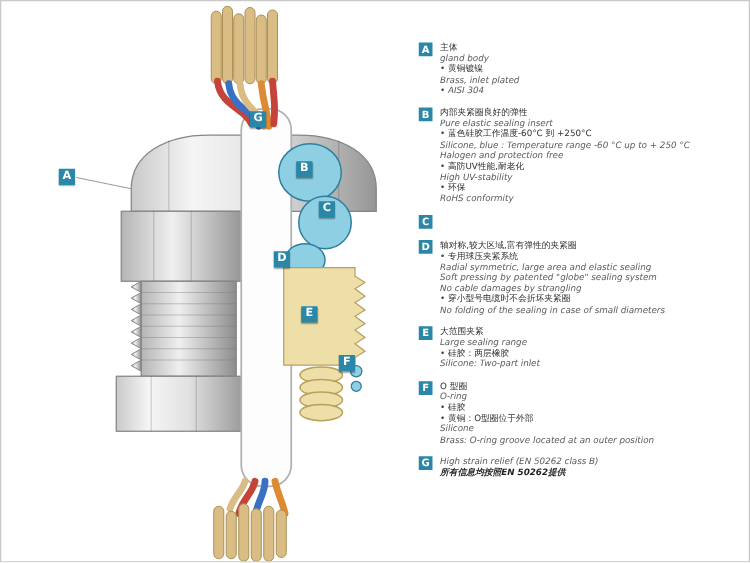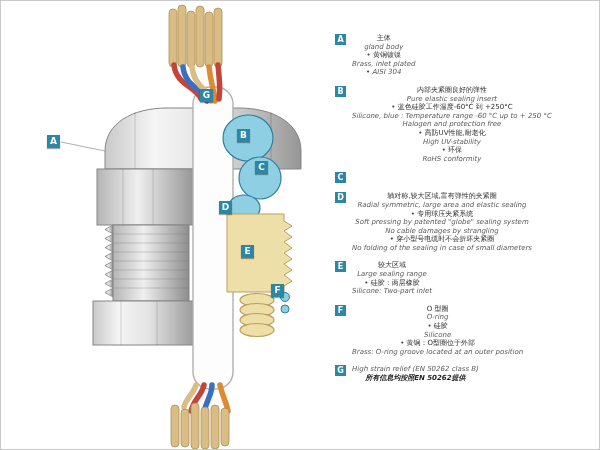--- a/index.html
+++ b/index.html
@@ -13,21 +13,21 @@
 
   .dbadge { position:absolute; width:13px; height:13px; background:var(--badge,#2a87a8);
             color:#fff; font-size:9px; font-weight:bold; line-height:13px; text-align:center;
             box-shadow:0 1px 1px rgba(0,0,0,.35); }
 
   .legend { position:absolute; left:334px; top:0; width:262px; height:450px;
             padding:33px 4px 0 0; display:flex; flex-direction:column; gap:9px; }
   .legend-item { display:flex; gap:6px; align-items:flex-start; }
   .badge { flex:0 0 auto; width:11px; height:11px; background:var(--badge,#2a87a8);
            color:#fff; font-size:8px; font-weight:bold; line-height:11px; text-align:center; }
-  .lines { display:flex; flex-direction:column;align-items:center; }
+  .lines { display:flex; flex-direction:column; }
   .line { font-size:7px; line-height:8.6px; color:#2f2f2f; white-space:nowrap; }
   .line.en { font-style:italic; color:#5a5a5a; }
   .line.bullet::before { content:"• "; color:#444; }
   .line.strong { font-weight:bold; color:#1d1d1d;font-style:italic; }
 </style>
 </head>
 <body>
 
 <div class="page">
 
@@ -152,45 +152,45 @@
           <div class="line en">RoHS conformity</div>
         </div>
       </div>
       <div class="legend-item">
         <span class="badge">C</span>
       </div>
       <div class="legend-item">
         <span class="badge">D</span>
         <div class="lines">
           <div class="line zh">轴对称,较大区域,富有弹性的夹紧圈</div>
+          <div class="line zh bullet">专用球压夹紧系统</div>
           <div class="line en">Radial symmetric, large area and elastic sealing</div>
-          <div class="line zh bullet">专用球压夹紧系统</div>
           <div class="line en">Soft pressing by patented "globe" sealing system</div>
           <div class="line en">No cable damages by strangling</div>
           <div class="line zh bullet">穿小型号电缆时不会折坏夹紧圈</div>
           <div class="line en">No folding of the sealing in case of small diameters</div>
         </div>
       </div>
       <div class="legend-item">
         <span class="badge">E</span>
         <div class="lines">
-          <div class="line zh">较大区域</div>
+          <div class="line zh">大范围夹紧</div>
           <div class="line en">Large sealing range</div>
           <div class="line zh bullet">硅胶：两层橡胶</div>
           <div class="line en">Silicone: Two-part inlet</div>
         </div>
       </div>
       <div class="legend-item">
         <span class="badge">F</span>
         <div class="lines">
           <div class="line zh">O 型圈</div>
           <div class="line en">O-ring</div>
           <div class="line zh bullet">硅胶</div>
+          <div class="line zh bullet">黄铜：O型圈位于外部</div>
           <div class="line en">Silicone</div>
-          <div class="line zh bullet">黄铜：O型圈位于外部</div>
           <div class="line en">Brass: O-ring groove located at an outer position</div>
         </div>
       </div>
       <div class="legend-item">
         <span class="badge">G</span>
         <div class="lines">
           <div class="line en">High strain relief (EN 50262 class B)</div>
           <div class="line zh strong">所有信息均按照EN 50262提供</div>
         </div>
       </div>

